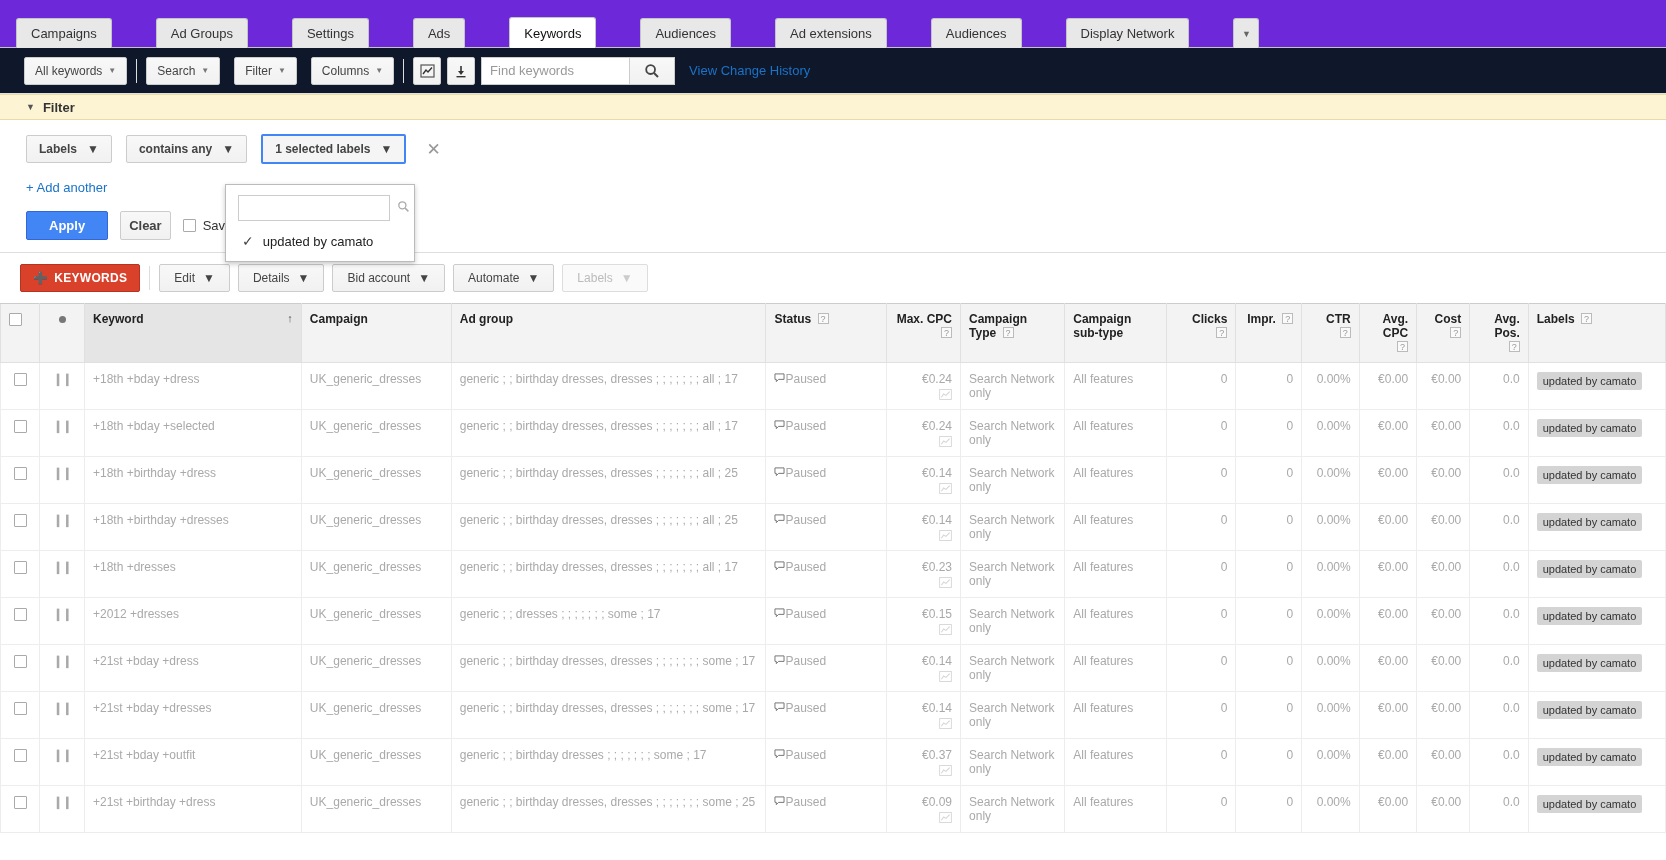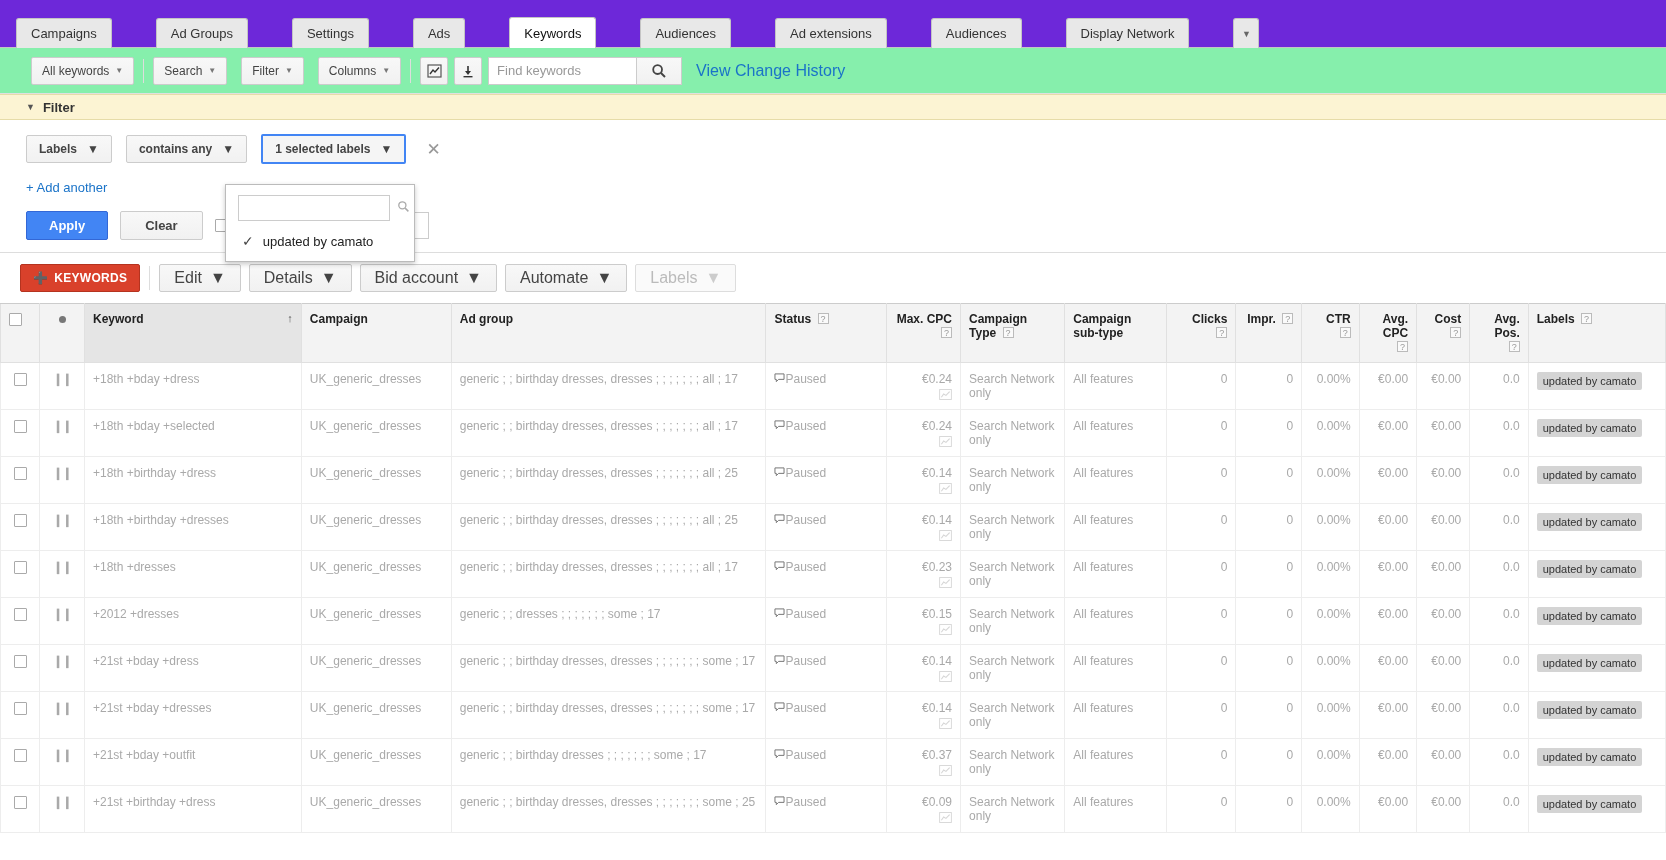--- a/index.html
+++ b/index.html
@@ -54,24 +54,24 @@
     text-align: center;
     font-size: 9px;
     color: #666;
   }
 
   
   .toolbar {
     height: 46px;
     display: flex;
     align-items: center;
-    padding: 0 31px;
+    padding: 0 24px;
     gap: 0;
     border-bottom: 1px solid #e0e0e0;
-    background: #86efac;
+    background: #0f172a;
   }
   .btn {
     height: 28px;
     line-height: 26px;
     padding: 0 10px;
     background: linear-gradient(#f8f8f8,#f1f1f1);
     border: 1px solid #ccc;
     border-radius: 2px;
     font-size: 12px;
     color: #444;
@@ -102,21 +102,21 @@
     outline: none;
   }
   .searchinput::placeholder { color: #999; }
   .searchgo {
     width: 46px; height: 28px;
     background: linear-gradient(#f8f8f8,#f1f1f1);
     border: 1px solid #ccc;
     display: flex; align-items: center; justify-content: center;
     cursor: pointer;
   }
-  .linkblue { color: #1a73c8; font-size: 16px; margin-left: 14px; cursor: pointer; }
+  .linkblue { color: #1a73c8; font-size: 13px; margin-left: 14px; cursor: pointer; }
 
   
   .filterhead {
     background: #fcf4d3;
     border-top: 1px solid #e6dca8;
     border-bottom: 1px solid #e6dca8;
     height: 26px;
     display: flex; align-items: center;
     padding-left: 26px;
     font-size: 13px; font-weight: bold; color: #333;
@@ -149,21 +149,21 @@
   .xclose { color: #999; font-size: 17px; cursor: pointer; margin-left: 6px; }
   .addanother { color: #1a73c8; font-size: 13px; margin-top: 16px; cursor: pointer; display:inline-block;}
   .applyrow { display: flex; align-items: center; gap: 12px; margin-top: 16px; }
   .applybtn {
     background: #4285f4; color: #fff; border: 1px solid #3367d6;
     height: 29px; padding: 0 22px; line-height: 27px;
     border-radius: 2px; font-size: 13px; font-weight: bold; cursor: pointer;
   }
   .clearbtn {
     background: linear-gradient(#f8f8f8,#f1f1f1); border: 1px solid #ccc;
-    height: 29px; padding: 0 24px; line-height: 27px;
+    height: 29px; padding: 0 8px; line-height: 27px;
     border-radius: 2px; font-size: 13px; color: #444; cursor: pointer; font-weight:bold;
   }
   .savewrap { display: flex; align-items: center; gap: 7px; font-size: 13px; color: #333; }
   .cbox {
     width: 13px; height: 13px; border: 1px solid #aaa;
     background: #fff; border-radius: 1px; display:inline-block;
   }
   .nameinput {
     width: 152px; height: 27px; border: 1px solid #ccc;
     margin-left: 6px;
@@ -204,21 +204,21 @@
     border: 1px solid #b5331f; border-radius: 2px;
     height: 28px; line-height: 26px; padding: 0 12px;
     font-size: 12px; font-weight: bold; cursor: pointer;
     letter-spacing: .3px;
     display: inline-flex; align-items: center; gap: 6px;
   }
   .abtn {
     height: 28px; line-height: 26px; padding: 0 14px;
     background: linear-gradient(#f8f8f8,#f1f1f1);
     border: 1px solid #ccc; border-radius: 2px;
-    font-size: 16px; color: #444; cursor: pointer;
+    font-size: 12px; color: #444; cursor: pointer;
     margin-right: 8px;
     display: inline-flex; align-items: center; gap: 8px;
   }
   .abtn.disabled { color: #bbb; border-color: #ddd; background: #fafafa; cursor: default; }
   .abtn.disabled .car { color: #ccc; }
 
   
   table.kw {
     width: 100%;
     border-collapse: collapse;

